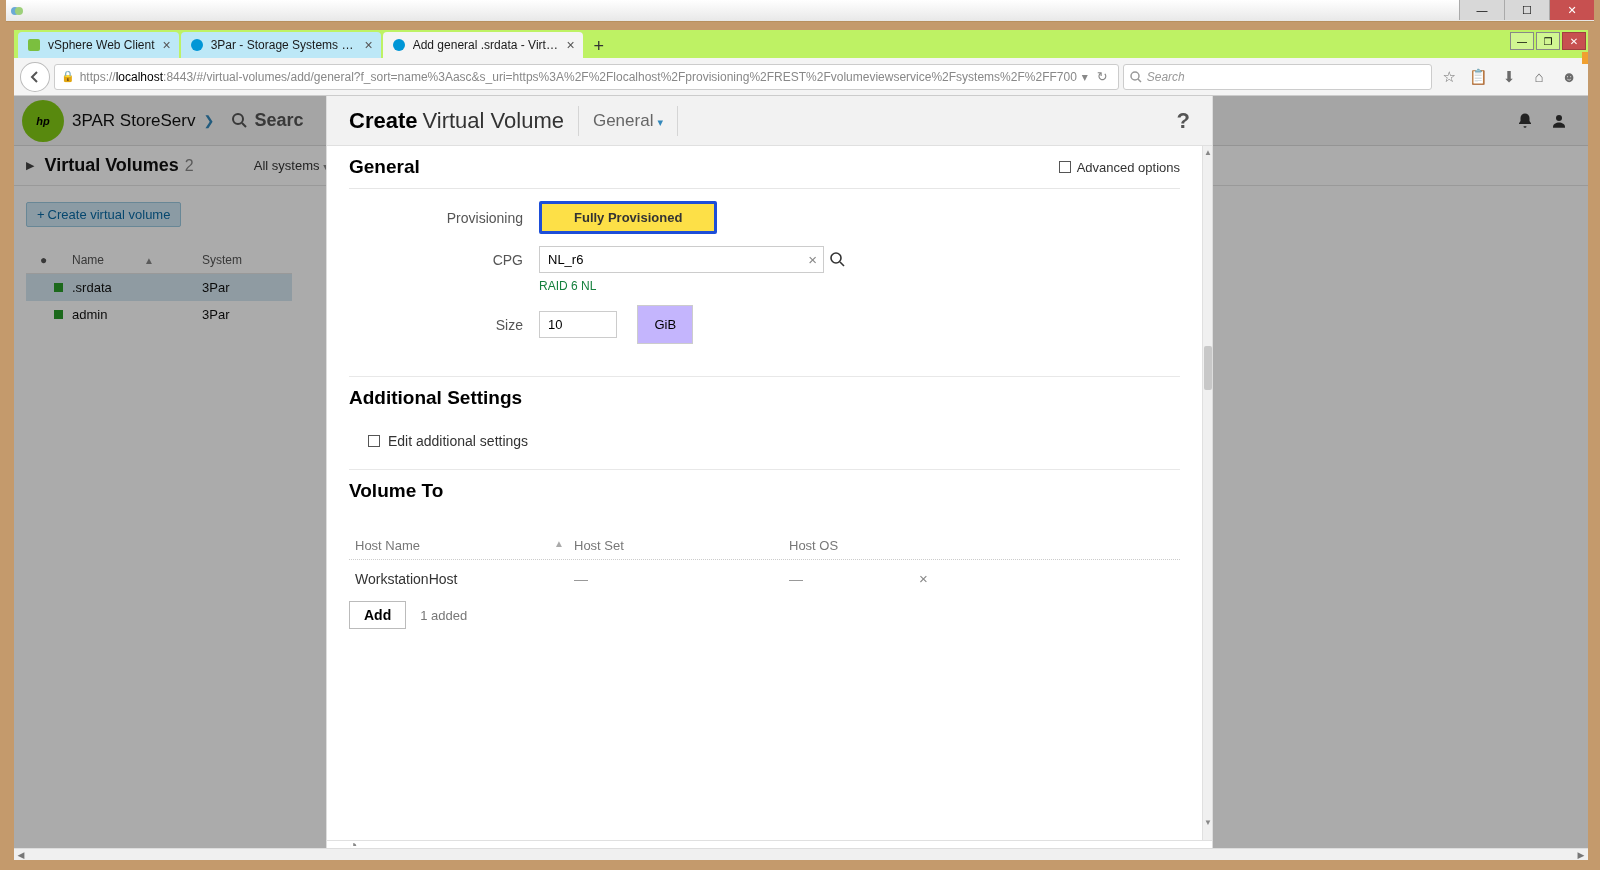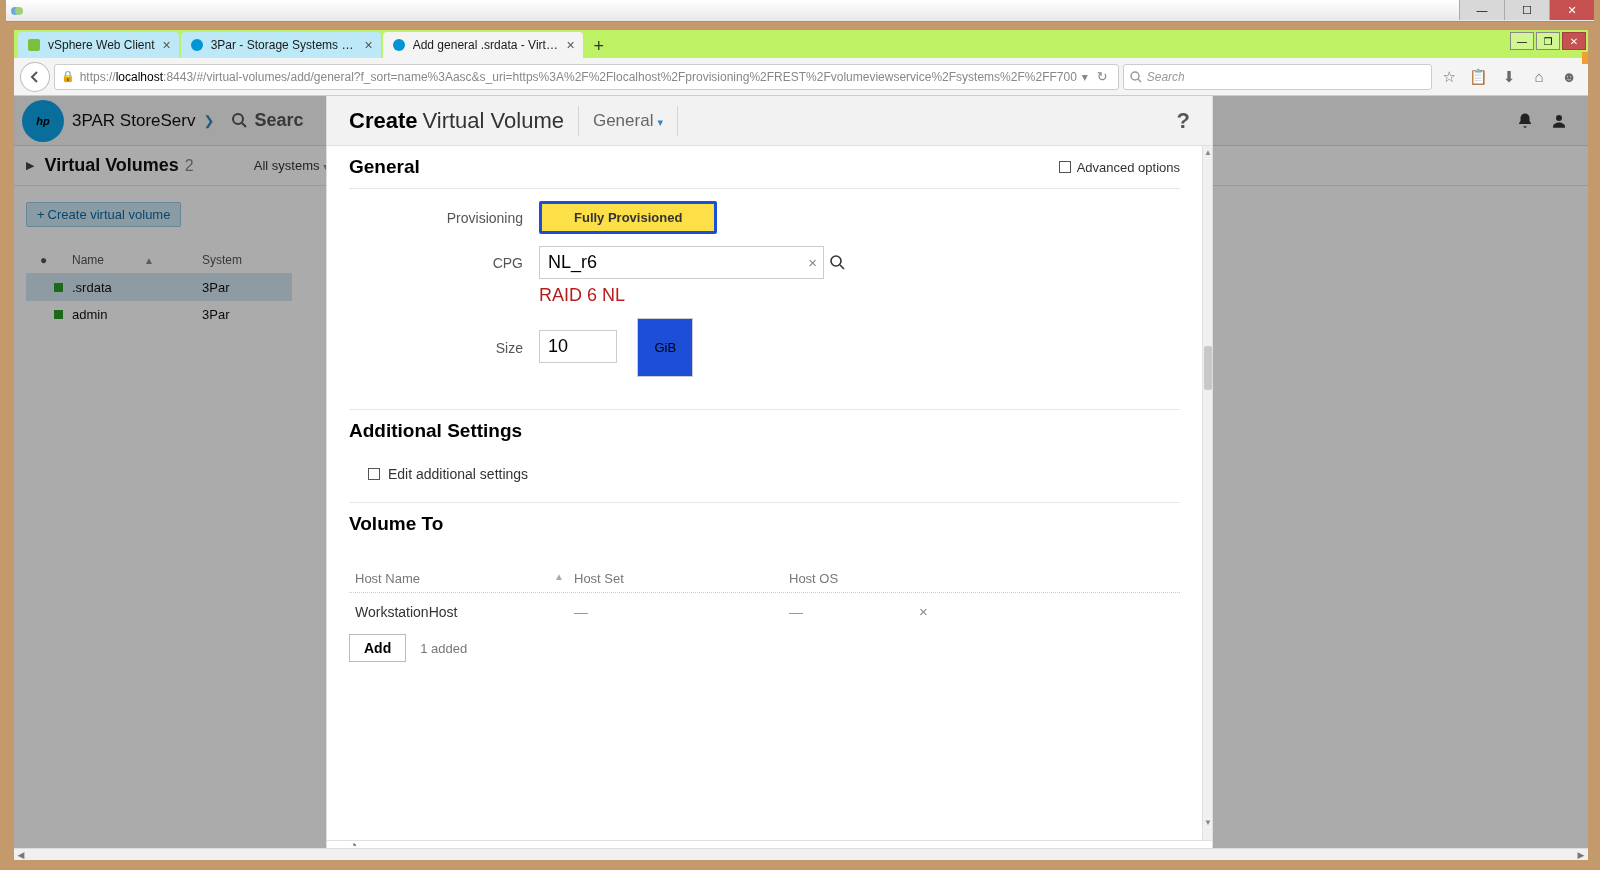--- a/index.html
+++ b/index.html
@@ -47,21 +47,21 @@
 
 .page-viewport { position: absolute; top: 66px; left: 0; right: 0; bottom: 12px; background: #fff; overflow: hidden; }
 .page-scrollbar { position: absolute; bottom: 0; left: 0; right: 0; height: 12px; background: #f0f0f0; border-top: 1px solid #ddd; top: auto; }
 .hscroll-left, .hscroll-right { position: absolute; width: 14px; height: 12px; display: flex; align-items: center; justify-content: center; color: #777; font-size: 9px; }
 .hscroll-left { left: 0; } .hscroll-right { right: 0; }
 
 
 .app-bg { position: absolute; inset: 0; background: #fff; }
 .app-dimmer { position: absolute; inset: 0; background: rgba(0,0,0,0.33); }
 .app-header { height: 50px; background: #f6f6f6; display: flex; align-items: center; padding: 0 0 0 0; border-bottom: 1px solid #ddd; }
-.hp-logo { width: 42px; height: 42px; background: #0ea5e9; border-radius: 50%; margin: 0 8px; display: flex; align-items: center; justify-content: center; font-size: 11px; color: #000; font-style: italic; font-weight: bold; }
+.hp-logo { width: 42px; height: 42px; background: #84cc16; border-radius: 50%; margin: 0 8px; display: flex; align-items: center; justify-content: center; font-size: 11px; color: #000; font-style: italic; font-weight: bold; }
 .app-title { font-size: 17px; color: #111; margin-right: 8px; }
 .chev { color: #3388bb; margin-right: 18px; font-size: 13px; }
 .search-zone { display: flex; align-items: center; color: #555; gap: 6px; }
 .header-icons { margin-left: auto; display: flex; gap: 16px; padding-right: 20px; color: #333; }
 .header-icons svg { width: 18px; height: 18px; fill: #333; }
 
 .subbar { height: 40px; display: flex; align-items: center; padding: 0 12px; background: #fff; border-bottom: 1px solid #e5e5e5; }
 .subbar-play { font-size: 11px; color: #444; margin-right: 10px; }
 .subbar-title { font-size: 18px; font-weight: 600; color: #111; }
 .subbar-count { font-size: 16px; color: #888; margin-left: 6px; }
@@ -101,27 +101,27 @@
 .sec-head { display: flex; align-items: center; justify-content: space-between; padding: 10px 0 10px 0; border-bottom: 1px solid #e6e6e6; }
 .sec-head.first { }
 .sec-title { font-size: 19px; font-weight: 700; color: #000; font-family: Arial, sans-serif; }
 .adv-opt { font-size: 13px; color: #333; display: flex; align-items: center; gap: 6px; }
 .chk { width: 12px; height: 12px; border: 1px solid #555; display: inline-block; }
 
 .form-row { display: flex; align-items: center; margin: 12px 0; }
 .form-label { width: 190px; text-align: right; font-size: 14px; color: #555; padding-right: 16px; }
 .form-ctrl { }
 .pill-btn { border: 3px solid #1d4ed8; background: #fde047; padding: 6px 32px; font-size: 13px; font-weight: 600; color: #333; border-radius: 2px; }
-.text-input { border: 1px solid #ccc; padding: 5px 8px; font-size: 18px; width: 285px; background: #fff; }
+.text-input { border: 1px solid #ccc; padding: 5px 8px; font-size: 13px; width: 285px; background: #fff; }
 .text-input.size { width: 78px; }
 .input-search { display: flex; align-items: center; position: relative; }
 .input-search .clear { position: absolute; right: 28px; color: #888; font-size: 15px; }
 .input-search .mag { margin-left: 6px; color: #555; font-size: 14px; }
-.subtext { font-size: 18px; color: #b91c1c; margin-left: 190px; margin-top: -6px; margin-bottom: 6px; }
-.unit-btn { border: 1px solid #ccc; background: #1d4ed8; padding: 21px 16px; font-size: 13px; margin-left: 16px; }
+.subtext { font-size: 12px; color: #15803d; margin-left: 190px; margin-top: -6px; margin-bottom: 6px; }
+.unit-btn { border: 1px solid #ccc; background: #c4b5fd; padding: 11px 16px; font-size: 13px; margin-left: 16px; }
 
 .sec-spacer { height: 20px; }
 .divider { border-top: 1px solid #e8e8e8; }
 
 .inline-chk { margin: 14px 0 20px 6px; font-size: 14px; color: #333; display: flex; align-items: center; gap: 8px; padding-left: 13px; }
 
 .export-table { margin-top: 26px; }
 .ex-head { display: flex; font-size: 13px; color: #777; padding-bottom: 6px; border-bottom: 1px dotted #ccc; }
 .ex-col1 { width: 225px; padding-left: 6px; }
 .ex-sort-arr { color: #aaa; font-size: 10px; }

